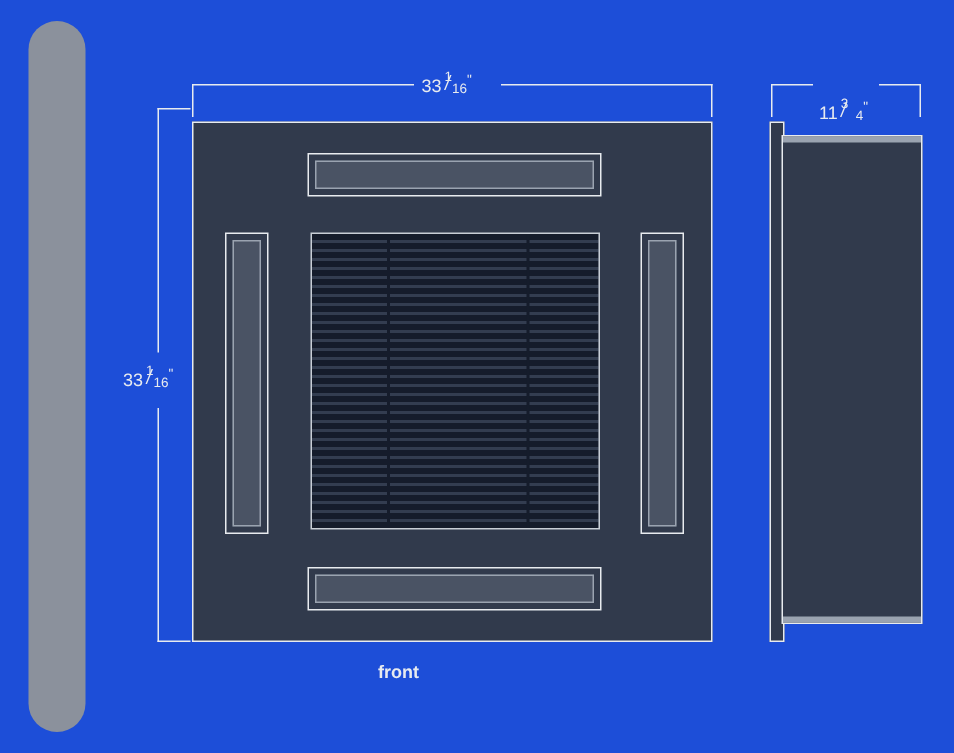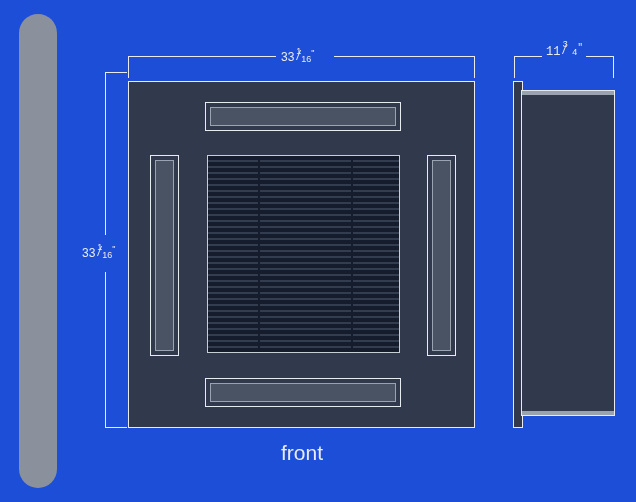--- a/index.html
+++ b/index.html
@@ -175,23 +175,24 @@
     left: 0;
     right: 0;
     height: 4px;
     background: #9aa3b0;
   }
 
   
   .caption {
     position: absolute;
     color: #e8ebef;
-    font-size: 21px;
-    text-align: center;
+    font-size: 12px;
+    text-align: left;
     white-space: nowrap;
+    font-weight: bold;
   }
 </style>
 </head>
 <body>
 
 <div id="stage">
 
   <div class="variation-pill">
     <div class="variation-label">Variation 2</div>
   </div>
@@ -242,21 +243,21 @@
       <div class="grille-div" style="left:50px;"></div>
       <div class="grille-div" style="left:143px;"></div>
     </div>
 
   </div>
 
   <div class="vline" style="left:514px; top:56px; height:22px;"></div>
   <div class="vline" style="left:613px; top:56px; height:22px;"></div>
   <div class="hline" style="left:514px; top:56px; width:28px;"></div>
   <div class="hline" style="left:586px; top:56px; width:28px;"></div>
-  <div class="dim-text" style="left:546px; top:43px;font-family:Liberation Mono, monospace;">
+  <div class="dim-text" style="left:546px; top:67px;">
     <span class="whole">11</span><span class="frac"><span class="num">3</span><span class="bar"></span><span class="den">4</span></span><span class="inch">"</span>
   </div>
 
   <div class="side-strip" style="left:513px; top:81px; width:10px; height:347px;"></div>
   <div class="side-body" style="left:521px; top:90px; width:94px; height:326px;">
     <div class="side-body-cap" style="top:0px;"></div>
     <div class="side-body-cap" style="bottom:0px;"></div>
   </div>
 
   <div class="caption" style="left:252px; top:441px; width:100px;">front</div>

